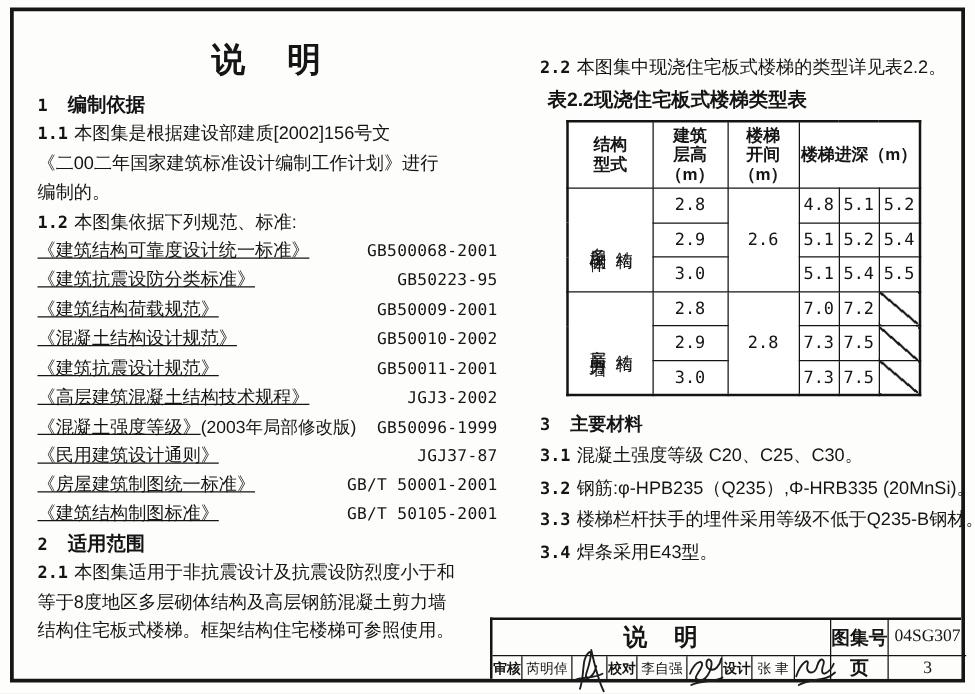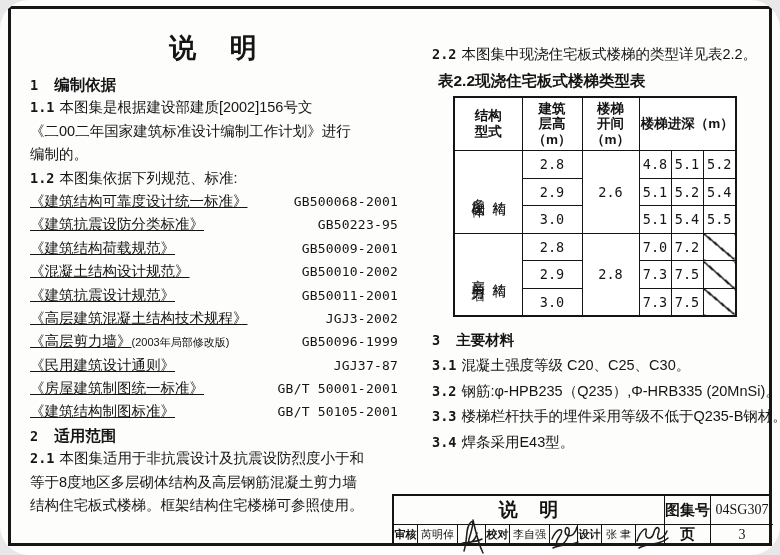--- a/index.html
+++ b/index.html
@@ -1,38 +1,38 @@
 <!DOCTYPE html>
 <html><head>
 <meta charset="utf-8">
 <style>
   * { margin:0; padding:0; box-sizing:border-box; }
   html,body { background:#e8e8e8; }
   .page {
     position:relative; width:780px; height:555px; background:#fdfdfc;
-    font-family:"Liberation Sans", sans-serif; color:#151515; overflow:hidden;border-radius:29px;
+    font-family:"Liberation Sans", sans-serif; color:#151515; overflow:hidden;
   }
   .frame {
     position:absolute; left:8px; top:6px; right:8px; bottom:9px;
     border:3px solid #161616; pointer-events:none;
   }
 
   
   .col-left { position:absolute; left:30px; top:32px; width:368px; }
   .doc-title {
     text-align:center; font-size:27px; font-weight:bold; word-spacing:22px;
     letter-spacing:2px; margin-bottom:9px; line-height:32px;
   }
   .ln { line-height:23.4px; height:23.4px; white-space:nowrap; font-size:14.5px; }
   .hd { font-weight:bold; font-size:15.5px; }
   .hd .num { margin-right:16px; }
   .num { font-weight:bold; font-family:"DejaVu Sans Mono", monospace; font-size:13.5px; margin-right:5px; }
   .std { display:flex; justify-content:space-between; align-items:baseline; }
   .std .nm { font-size:14.5px;text-decoration:underline; }
-  .std .note { font-size:11px; }
+  .std .note { font-size:14px; }
   .cd { font-family:"DejaVu Sans Mono", monospace; font-size:13px; letter-spacing:0.2px; }
 
   
   .col-right { position:absolute; left:432px; top:42px; width:362px; }
   .ln2 { line-height:25.5px; height:25.5px; white-space:nowrap; font-size:14.5px; }
   .tbl-caption { display:flex; font-weight:bold; font-size:15.5px; line-height:24px; margin:1px 0 3px 6px; }
 
   table.stairs { border-collapse:collapse; margin-left:21px; table-layout:fixed; background:#fff; }
   table.stairs th, table.stairs td { border:1.5px solid #141414; text-align:center; vertical-align:middle; }
   table.stairs { border:2.5px solid #141414; }
@@ -107,21 +107,21 @@
       </div>
       <div class="ln std">
         <span><span class="nm">《建筑抗震设计规范》</span></span>
         <span class="cd">GB50011-2001</span>
       </div>
       <div class="ln std">
         <span><span class="nm">《高层建筑混凝土结构技术规程》</span></span>
         <span class="cd">JGJ3-2002</span>
       </div>
       <div class="ln std">
-        <span><span class="nm">《高层剪力墙》</span><span class="note">(2003年局部修改版)</span></span>
+        <span><span class="nm">《混凝土强度等级》</span><span class="note">(2003年局部修改版)</span></span>
         <span class="cd">GB50096-1999</span>
       </div>
       <div class="ln std">
         <span><span class="nm">《民用建筑设计通则》</span></span>
         <span class="cd">JGJ37-87</span>
       </div>
       <div class="ln std">
         <span><span class="nm">《房屋建筑制图统一标准》</span></span>
         <span class="cd">GB/T 50001-2001</span>
       </div>

